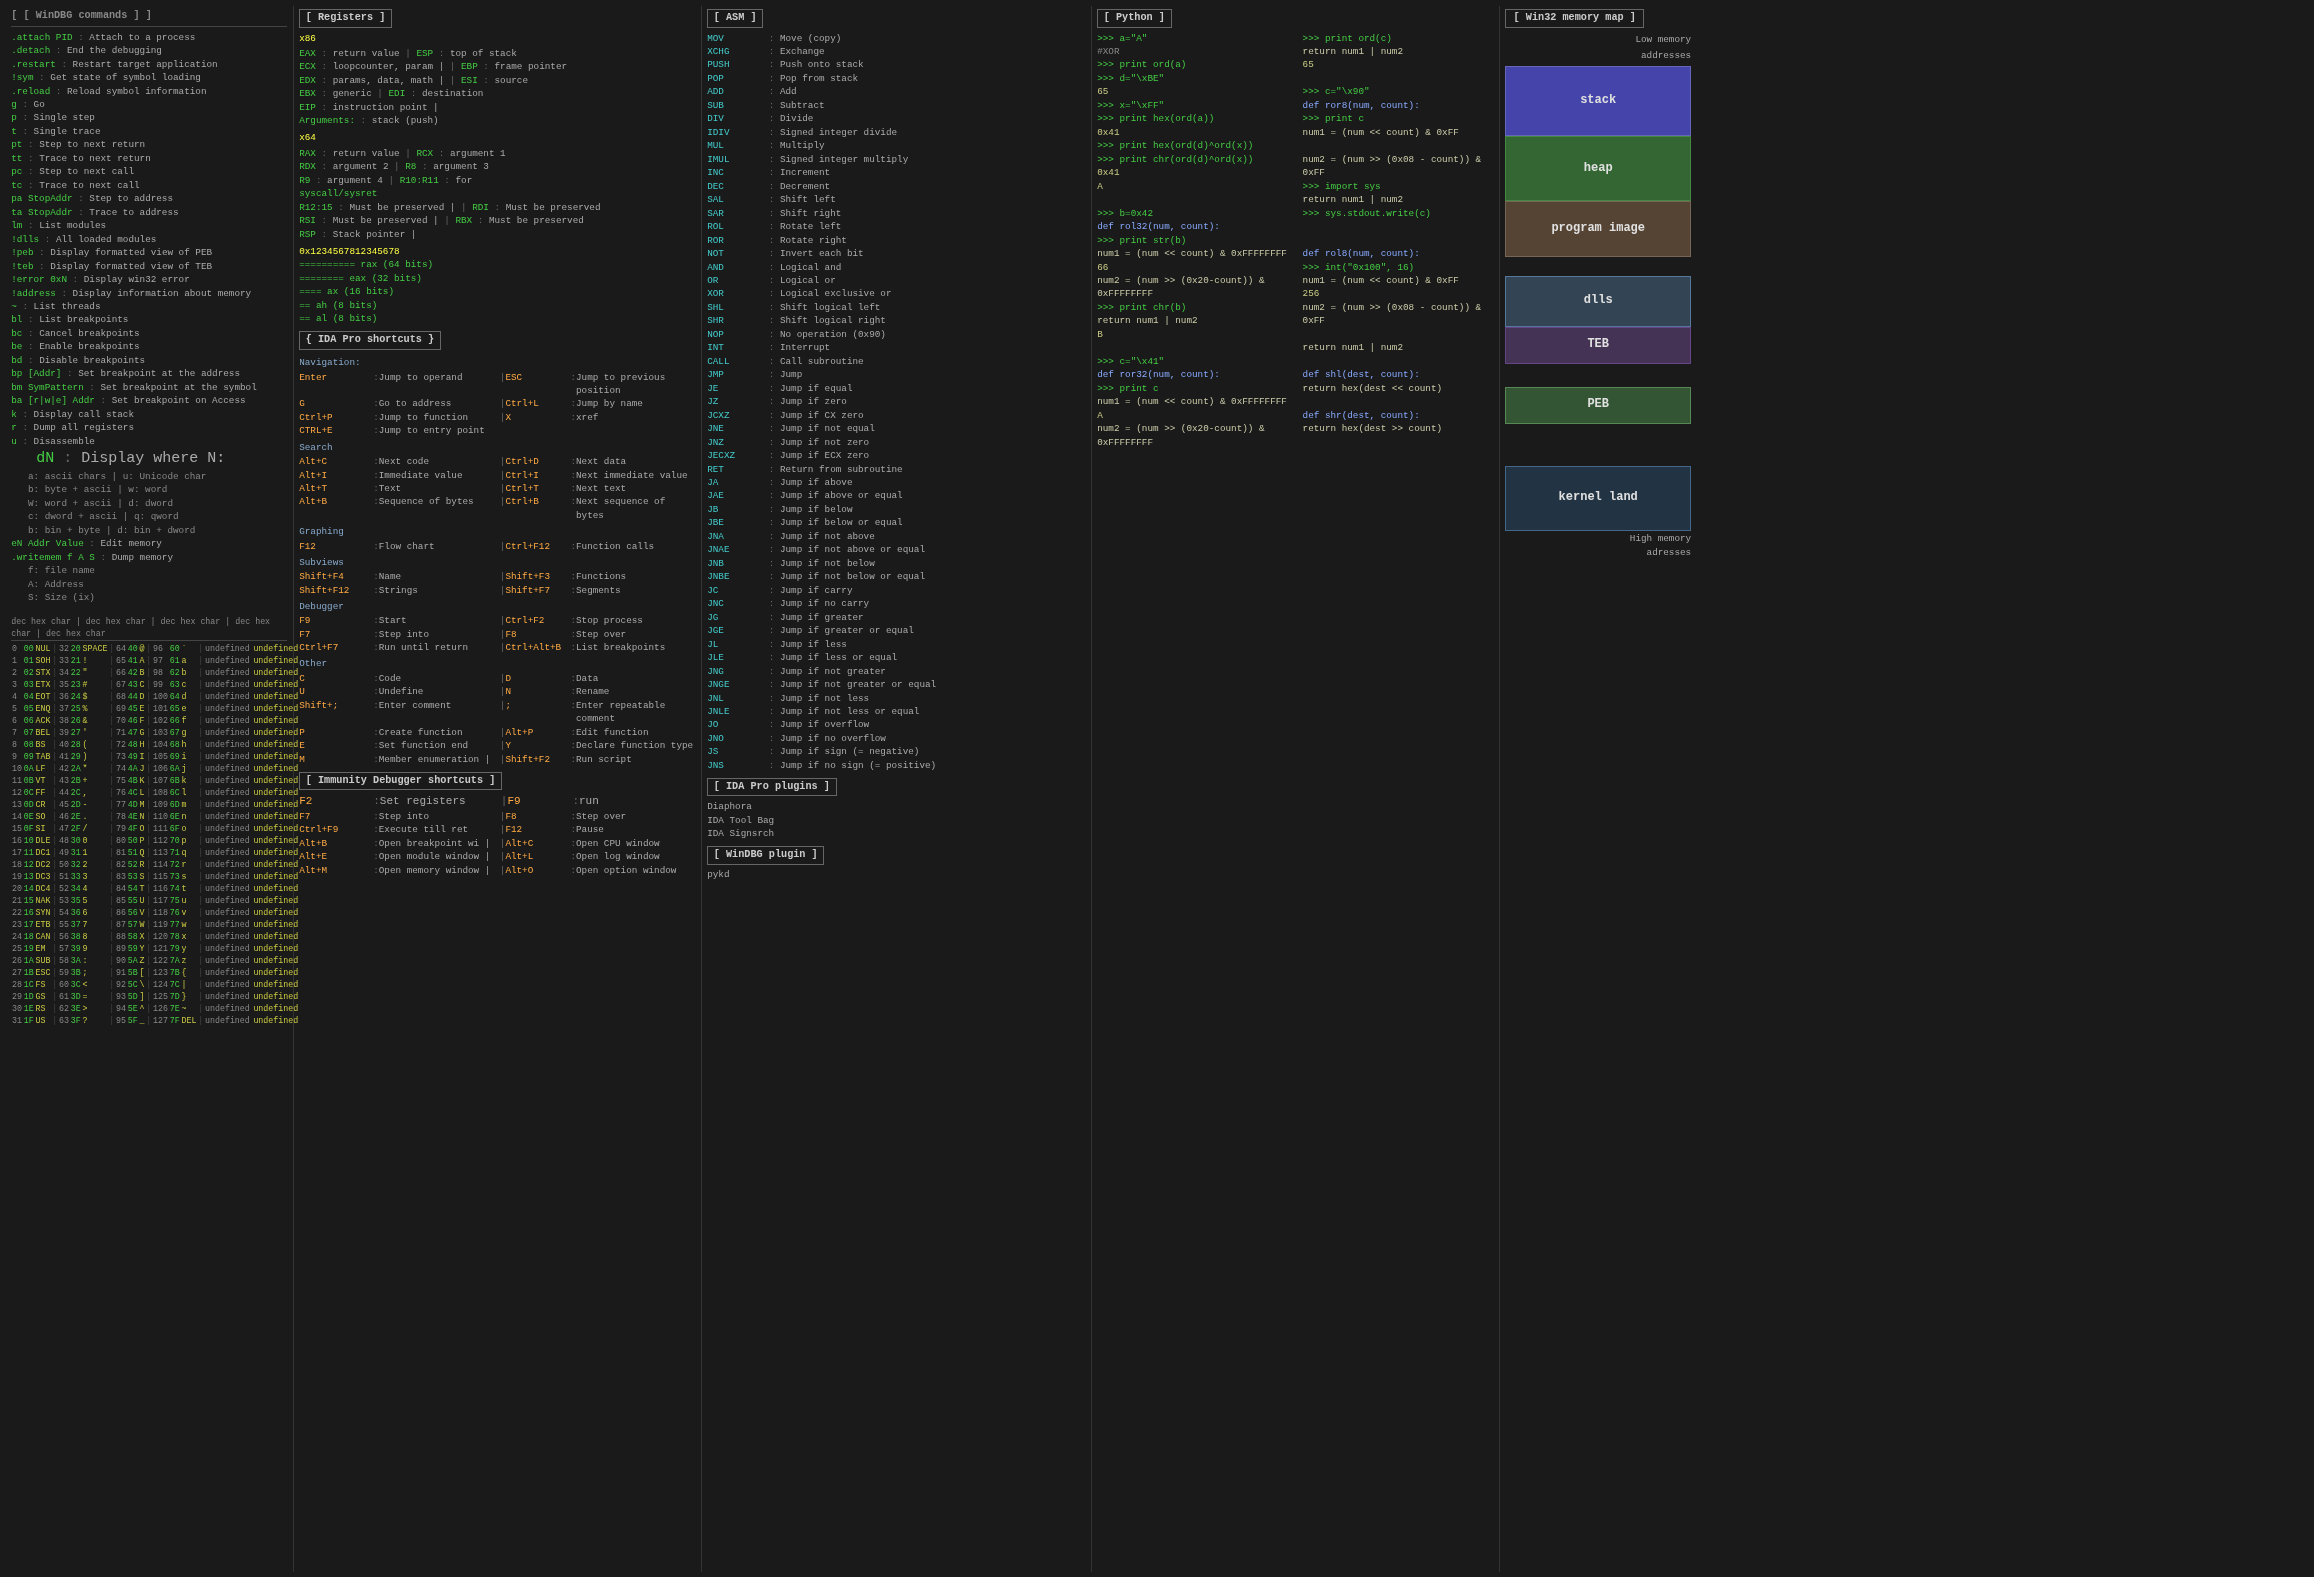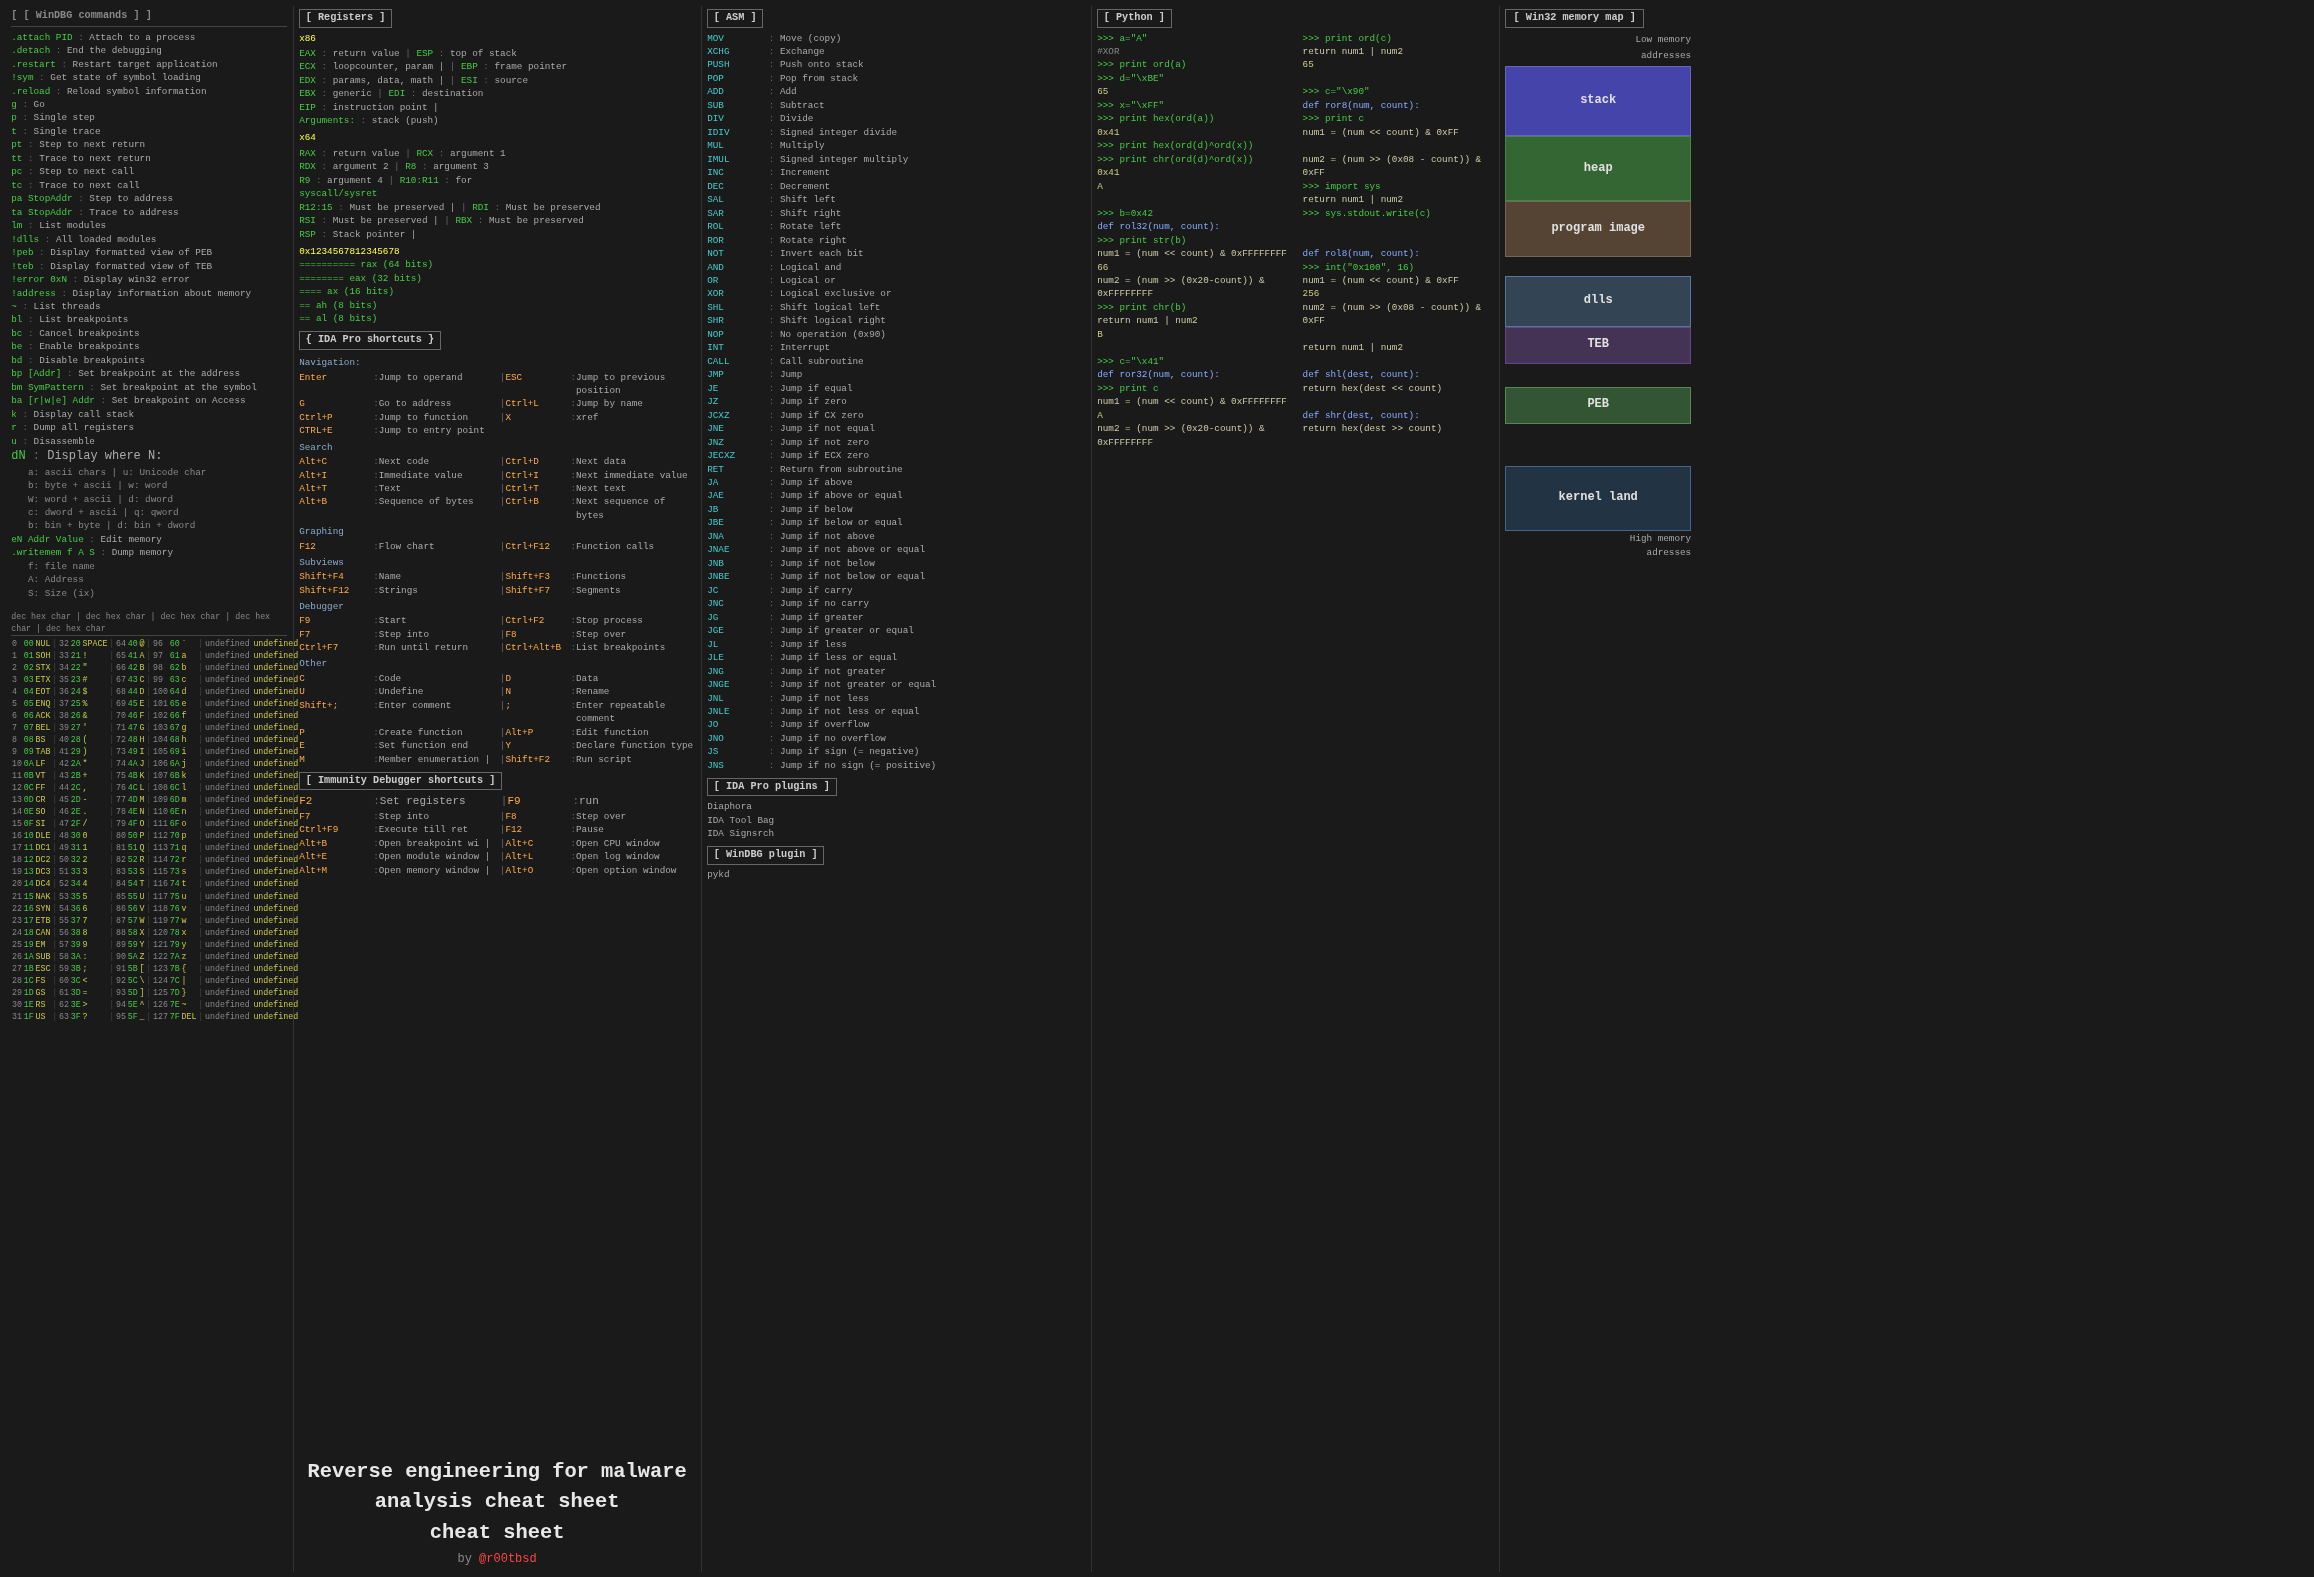--- a/index.html
+++ b/index.html
@@ -94,21 +94,21 @@
           <div style="font-size:9.3px;"><span style="color:#44cc44;">bl</span> <span style="color:#666;">:</span> <span style="color:#aaa;">List breakpoints</span></div>
           <div style="font-size:9.3px;"><span style="color:#44cc44;">bc</span> <span style="color:#666;">:</span> <span style="color:#aaa;margin-top:41px;">Cancel breakpoints</span></div>
           <div style="font-size:9.3px;"><span style="color:#44cc44;">be</span> <span style="color:#666;">:</span> <span style="color:#aaa;">Enable breakpoints</span></div>
           <div style="font-size:9.3px;"><span style="color:#44cc44;">bd</span> <span style="color:#666;">:</span> <span style="color:#aaa;">Disable breakpoints</span></div>
           <div style="font-size:9.3px;"><span style="color:#44cc44;">bp [Addr]</span> <span style="color:#666;">:</span> <span style="color:#aaa;">Set breakpoint at the address</span></div>
           <div style="font-size:9.3px;"><span style="color:#44cc44;">bm SymPattern</span> <span style="color:#666;">:</span> <span style="color:#aaa;">Set breakpoint at the symbol</span></div>
           <div style="font-size:9.3px;"><span style="color:#44cc44;">ba [r|w|e] Addr</span> <span style="color:#666;">:</span> <span style="color:#aaa;">Set breakpoint on Access</span></div>
           <div style="font-size:9.3px;"><span style="color:#44cc44;">k</span> <span style="color:#666;">:</span> <span style="color:#aaa;">Display call stack</span></div>
           <div style="font-size:9.3px;"><span style="color:#44cc44;">r</span> <span style="color:#666;">:</span> <span style="color:#aaa;">Dump all registers</span></div>
           <div style="font-size:9.3px;"><span style="color:#44cc44;">u</span> <span style="color:#666;">:</span> <span style="color:#aaa;">Disassemble</span></div>
-          <div style="font-size:12px;"><span style="color:#44cc44;">dN</span> <span style="color:#666;">:</span> <span style="color:#aaa;">Display where N:</span></div>
+          <div style="font-size:15px;margin-left:25px;"><span style="color:#44cc44;">dN</span> <span style="color:#666;">:</span> <span style="color:#aaa;">Display where N:</span></div>
           <div style="color:#888;font-size:9.3px;">&nbsp;&nbsp;  a: ascii chars | u: Unicode char</div>
           <div style="color:#888;font-size:9.3px;">&nbsp;&nbsp;  b: byte + ascii | w: word</div>
           <div style="color:#888;font-size:9.3px;">&nbsp;&nbsp;  W: word + ascii | d: dword</div>
           <div style="color:#888;font-size:9.3px;">&nbsp;&nbsp;  c: dword + ascii | q: qword</div>
           <div style="color:#888;font-size:9.3px;">&nbsp;&nbsp;  b: bin + byte | d: bin + dword</div>
           <div style="font-size:9.3px;"><span style="color:#44cc44;">eN Addr Value</span> <span style="color:#666;">:</span> <span style="color:#aaa;">Edit memory</span></div>
           <div style="font-size:9.3px;"><span style="color:#44cc44;">.writemem f A S</span> <span style="color:#666;">:</span> <span style="color:#aaa;">Dump memory</span></div>
           <div style="color:#888;font-size:9.3px;">&nbsp;&nbsp;  f: file name</div>
           <div style="color:#888;font-size:9.3px;">&nbsp;&nbsp;  A: Address</div>
           <div style="color:#888;font-size:9.3px;">&nbsp;&nbsp;  S: Size (ix)</div>
@@ -1021,27 +1021,20 @@
         </div><div style="font-size:9.3px;display:flex;">
           <span style="color:#ffaa44;min-width:74px;">Alt+M</span>
           <span style="color:#666;"> : </span>
           <span style="color:#aaa;min-width:121px;">Open memory window |</span>
           <span style="color:#666;"> | </span>
           <span style="color:#ffaa44;min-width:65px;">Alt+O</span>
           <span style="color:#666;"> : </span>
           <span style="color:#aaa;">Open option window</span>
         </div></div>
 
-    <div style="margin-top:auto;padding-top:18.6px;">
-      <div class="big-title">Reverse engineering for malware analysis cheat sheet</div>
-      <div class="sub-title">cheat sheet</div>
-      <div class="by-line">
-        by <span class="handle">@r00tbsd</span>
-      </div>
-    </div>
   </div>
 
   <div class="col">
     <div id="asm-section"><div style="border:0.9px solid #666;display:inline-block;padding:0.9px 5.6px;margin-bottom:3.7px;color:#ccc;font-weight:bold;">[ ASM ]</div><div style="font-size:9.3px;"><span style="color:#44cccc;min-width:56px;display:inline-block;">MOV</span><span style="color:#666;"> : </span><span style="color:#aaa;">Move (copy)</span></div><div style="font-size:9.3px;"><span style="color:#44cccc;min-width:56px;display:inline-block;">XCHG</span><span style="color:#666;"> : </span><span style="color:#aaa;">Exchange</span></div><div style="font-size:9.3px;"><span style="color:#44cccc;min-width:56px;display:inline-block;">PUSH</span><span style="color:#666;"> : </span><span style="color:#aaa;">Push onto stack</span></div><div style="font-size:9.3px;"><span style="color:#44cccc;min-width:56px;display:inline-block;">POP</span><span style="color:#666;"> : </span><span style="color:#aaa;">Pop from stack</span></div><div style="font-size:9.3px;"><span style="color:#44cccc;min-width:56px;display:inline-block;">ADD</span><span style="color:#666;"> : </span><span style="color:#aaa;">Add</span></div><div style="font-size:9.3px;"><span style="color:#44cccc;min-width:56px;display:inline-block;">SUB</span><span style="color:#666;"> : </span><span style="color:#aaa;">Subtract</span></div><div style="font-size:9.3px;"><span style="color:#44cccc;min-width:56px;display:inline-block;">DIV</span><span style="color:#666;"> : </span><span style="color:#aaa;">Divide</span></div><div style="font-size:9.3px;"><span style="color:#44cccc;min-width:56px;display:inline-block;">IDIV</span><span style="color:#666;"> : </span><span style="color:#aaa;">Signed integer divide</span></div><div style="font-size:9.3px;"><span style="color:#44cccc;min-width:56px;display:inline-block;">MUL</span><span style="color:#666;"> : </span><span style="color:#aaa;">Multiply</span></div><div style="font-size:9.3px;"><span style="color:#44cccc;min-width:56px;display:inline-block;">IMUL</span><span style="color:#666;"> : </span><span style="color:#aaa;">Signed integer multiply</span></div><div style="font-size:9.3px;"><span style="color:#44cccc;min-width:56px;display:inline-block;">INC</span><span style="color:#666;"> : </span><span style="color:#aaa;">Increment</span></div><div style="font-size:9.3px;"><span style="color:#44cccc;min-width:56px;display:inline-block;">DEC</span><span style="color:#666;"> : </span><span style="color:#aaa;">Decrement</span></div><div style="font-size:9.3px;"><span style="color:#44cccc;min-width:56px;display:inline-block;">SAL</span><span style="color:#666;"> : </span><span style="color:#aaa;">Shift left</span></div><div style="font-size:9.3px;"><span style="color:#44cccc;min-width:56px;display:inline-block;">SAR</span><span style="color:#666;"> : </span><span style="color:#aaa;">Shift right</span></div><div style="font-size:9.3px;"><span style="color:#44cccc;min-width:56px;display:inline-block;">ROL</span><span style="color:#666;"> : </span><span style="color:#aaa;">Rotate left</span></div><div style="font-size:9.3px;"><span style="color:#44cccc;min-width:56px;display:inline-block;">ROR</span><span style="color:#666;"> : </span><span style="color:#aaa;">Rotate right</span></div><div style="font-size:9.3px;"><span style="color:#44cccc;min-width:56px;display:inline-block;">NOT</span><span style="color:#666;"> : </span><span style="color:#aaa;">Invert each bit</span></div><div style="font-size:9.3px;"><span style="color:#44cccc;min-width:56px;display:inline-block;">AND</span><span style="color:#666;"> : </span><span style="color:#aaa;">Logical and</span></div><div style="font-size:9.3px;"><span style="color:#44cccc;min-width:56px;display:inline-block;">OR</span><span style="color:#666;"> : </span><span style="color:#aaa;">Logical or</span></div><div style="font-size:9.3px;"><span style="color:#44cccc;min-width:56px;display:inline-block;">XOR</span><span style="color:#666;"> : </span><span style="color:#aaa;">Logical exclusive or</span></div><div style="font-size:9.3px;"><span style="color:#44cccc;min-width:56px;display:inline-block;">SHL</span><span style="color:#666;"> : </span><span style="color:#aaa;">Shift logical left</span></div><div style="font-size:9.3px;"><span style="color:#44cccc;min-width:56px;display:inline-block;">SHR</span><span style="color:#666;"> : </span><span style="color:#aaa;">Shift logical right</span></div><div style="font-size:9.3px;"><span style="color:#44cccc;min-width:56px;display:inline-block;">NOP</span><span style="color:#666;"> : </span><span style="color:#aaa;">No operation (0x90)</span></div><div style="font-size:9.3px;"><span style="color:#44cccc;min-width:56px;display:inline-block;">INT</span><span style="color:#666;"> : </span><span style="color:#aaa;">Interrupt</span></div><div style="font-size:9.3px;"><span style="color:#44cccc;min-width:56px;display:inline-block;">CALL</span><span style="color:#666;"> : </span><span style="color:#aaa;">Call subroutine</span></div><div style="font-size:9.3px;"><span style="color:#44cccc;min-width:56px;display:inline-block;">JMP</span><span style="color:#666;"> : </span><span style="color:#aaa;">Jump</span></div><div style="font-size:9.3px;"><span style="color:#44cccc;min-width:56px;display:inline-block;">JE</span><span style="color:#666;"> : </span><span style="color:#aaa;">Jump if equal</span></div><div style="font-size:9.3px;"><span style="color:#44cccc;min-width:56px;display:inline-block;">JZ</span><span style="color:#666;"> : </span><span style="color:#aaa;">Jump if zero</span></div><div style="font-size:9.3px;"><span style="color:#44cccc;min-width:56px;display:inline-block;">JCXZ</span><span style="color:#666;"> : </span><span style="color:#aaa;">Jump if CX zero</span></div><div style="font-size:9.3px;"><span style="color:#44cccc;min-width:56px;display:inline-block;">JNE</span><span style="color:#666;"> : </span><span style="color:#aaa;">Jump if not equal</span></div><div style="font-size:9.3px;"><span style="color:#44cccc;min-width:56px;display:inline-block;">JNZ</span><span style="color:#666;"> : </span><span style="color:#aaa;">Jump if not zero</span></div><div style="font-size:9.3px;"><span style="color:#44cccc;min-width:56px;display:inline-block;">JECXZ</span><span style="color:#666;"> : </span><span style="color:#aaa;">Jump if ECX zero</span></div><div style="font-size:9.3px;"><span style="color:#44cccc;min-width:56px;display:inline-block;">RET</span><span style="color:#666;"> : </span><span style="color:#aaa;">Return from subroutine</span></div><div style="font-size:9.3px;"><span style="color:#44cccc;min-width:56px;display:inline-block;">JA</span><span style="color:#666;"> : </span><span style="color:#aaa;">Jump if above</span></div><div style="font-size:9.3px;"><span style="color:#44cccc;min-width:56px;display:inline-block;">JAE</span><span style="color:#666;"> : </span><span style="color:#aaa;">Jump if above or equal</span></div><div style="font-size:9.3px;"><span style="color:#44cccc;min-width:56px;display:inline-block;">JB</span><span style="color:#666;"> : </span><span style="color:#aaa;">Jump if below</span></div><div style="font-size:9.3px;"><span style="color:#44cccc;min-width:56px;display:inline-block;">JBE</span><span style="color:#666;"> : </span><span style="color:#aaa;">Jump if below or equal</span></div><div style="font-size:9.3px;"><span style="color:#44cccc;min-width:56px;display:inline-block;">JNA</span><span style="color:#666;"> : </span><span style="color:#aaa;">Jump if not above</span></div><div style="font-size:9.3px;"><span style="color:#44cccc;min-width:56px;display:inline-block;">JNAE</span><span style="color:#666;"> : </span><span style="color:#aaa;">Jump if not above or equal</span></div><div style="font-size:9.3px;"><span style="color:#44cccc;min-width:56px;display:inline-block;">JNB</span><span style="color:#666;"> : </span><span style="color:#aaa;">Jump if not below</span></div><div style="font-size:9.3px;"><span style="color:#44cccc;min-width:56px;display:inline-block;">JNBE</span><span style="color:#666;"> : </span><span style="color:#aaa;">Jump if not below or equal</span></div><div style="font-size:9.3px;"><span style="color:#44cccc;min-width:56px;display:inline-block;">JC</span><span style="color:#666;"> : </span><span style="color:#aaa;">Jump if carry</span></div><div style="font-size:9.3px;"><span style="color:#44cccc;min-width:56px;display:inline-block;">JNC</span><span style="color:#666;"> : </span><span style="color:#aaa;">Jump if no carry</span></div><div style="font-size:9.3px;"><span style="color:#44cccc;min-width:56px;display:inline-block;">JG</span><span style="color:#666;"> : </span><span style="color:#aaa;">Jump if greater</span></div><div style="font-size:9.3px;"><span style="color:#44cccc;min-width:56px;display:inline-block;">JGE</span><span style="color:#666;"> : </span><span style="color:#aaa;">Jump if greater or equal</span></div><div style="font-size:9.3px;"><span style="color:#44cccc;min-width:56px;display:inline-block;">JL</span><span style="color:#666;"> : </span><span style="color:#aaa;">Jump if less</span></div><div style="font-size:9.3px;"><span style="color:#44cccc;min-width:56px;display:inline-block;">JLE</span><span style="color:#666;"> : </span><span style="color:#aaa;">Jump if less or equal</span></div><div style="font-size:9.3px;"><span style="color:#44cccc;min-width:56px;display:inline-block;">JNG</span><span style="color:#666;"> : </span><span style="color:#aaa;">Jump if not greater</span></div><div style="font-size:9.3px;"><span style="color:#44cccc;min-width:56px;display:inline-block;">JNGE</span><span style="color:#666;"> : </span><span style="color:#aaa;">Jump if not greater or equal</span></div><div style="font-size:9.3px;"><span style="color:#44cccc;min-width:56px;display:inline-block;">JNL</span><span style="color:#666;"> : </span><span style="color:#aaa;">Jump if not less</span></div><div style="font-size:9.3px;"><span style="color:#44cccc;min-width:56px;display:inline-block;">JNLE</span><span style="color:#666;"> : </span><span style="color:#aaa;">Jump if not less or equal</span></div><div style="font-size:9.3px;"><span style="color:#44cccc;min-width:56px;display:inline-block;">JO</span><span style="color:#666;"> : </span><span style="color:#aaa;">Jump if overflow</span></div><div style="font-size:9.3px;"><span style="color:#44cccc;min-width:56px;display:inline-block;">JNO</span><span style="color:#666;"> : </span><span style="color:#aaa;">Jump if no overflow</span></div><div style="font-size:9.3px;"><span style="color:#44cccc;min-width:56px;display:inline-block;">JS</span><span style="color:#666;"> : </span><span style="color:#aaa;">Jump if sign (= negative)</span></div><div style="font-size:9.3px;"><span style="color:#44cccc;min-width:56px;display:inline-block;">JNS</span><span style="color:#666;"> : </span><span style="color:#aaa;">Jump if no sign (= positive)</span></div><div style="border:0.9px solid #666;display:inline-block;padding:0.9px 5.6px;margin:5.6px 0 3.7px 0;color:#ccc;font-weight:bold;">[ IDA Pro plugins ]</div><div style="font-size:9.3px;color:#aaa;">Diaphora</div><div style="font-size:9.3px;color:#aaa;">IDA Tool Bag</div><div style="font-size:9.3px;color:#aaa;">IDA Signsrch</div><div style="border:0.9px solid #666;display:inline-block;padding:0.9px 5.6px;margin:5.6px 0 3.7px 0;color:#ccc;font-weight:bold;">[ WinDBG plugin ]</div><div style="font-size:9.3px;color:#aaa;">pykd</div></div>
   </div>
 
   <div class="col">
     <div id="python-section"><div style="border:0.9px solid #666;display:inline-block;padding:0.9px 5.6px;margin-bottom:3.7px;color:#ccc;font-weight:bold;">[ Python ]</div><div style="display:flex;gap:15px;">
           <div style="flex:1;">
             <div style="font-size:9.3px;color:#44cc44;">&gt;&gt;&gt; a="A"</div>

